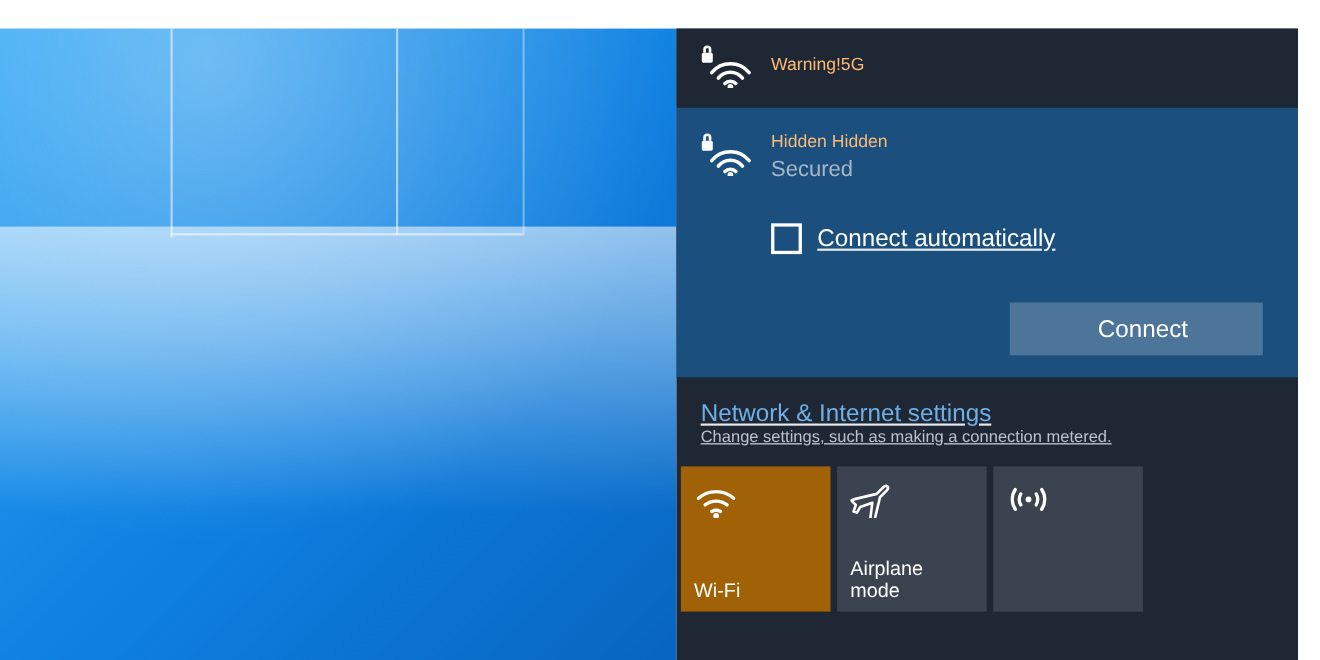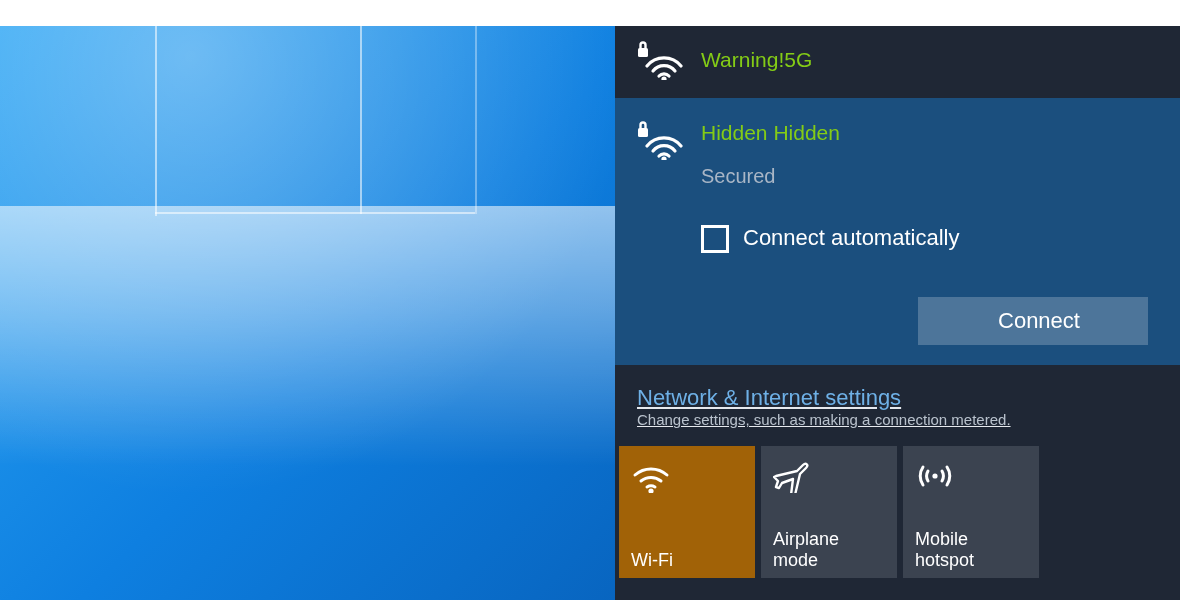--- a/index.html
+++ b/index.html
@@ -56,28 +56,30 @@
     align-items: center;
     padding: 14px 22px 18px 22px;
     gap: 18px;
   }
   .wifi-row.dark { background: #1f2735; }
   .wifi-row.sel  { background: #1b4f7e; align-items: flex-start; padding-top: 22px; padding-bottom: 0; flex-wrap: wrap; }
 
   .wifi-icon { width: 46px; height: 40px; flex: 0 0 46px; position: relative; }
 
   .wifi-text { display: flex; flex-direction: column; line-height: 1.25; }
-  .ssid    { font-size: 21px; font-weight: 400; color: #84cc16; text-align: right; }
-  .status  { font-size: 20px; color: #a9b6c6; margin-top: 18px; }
+  .ssid    { font-size: 16px; font-weight: 400; color: #fdba74; text-align: right; }
+  .status  { font-size: 20px; color: #a9b6c6; margin-top: 2px; }
 
   .auto-row {
     width: 100%;
     padding: 18px 0 8px 64px;
     display: flex;
+    align-items: center;
     gap: 14px;
+    text-decoration: underline;
   }
   .checkbox {
     width: 28px; height: 28px;
     border: 3px solid #fff;
     background: transparent;
   }
   .auto-label { font-size: 22px; color: #fff; }
 
   .connect-row {
     width: 100%;
@@ -224,18 +226,17 @@
           <svg viewBox="0 0 40 34" width="40" height="34">
             <g stroke="#fff" stroke-width="3" fill="none" stroke-linecap="round">
               <path d="M8 8  A16 16 0 0 0 8 26"></path>
               <path d="M13 12 A10 10 0 0 0 13 22"></path>
               <path d="M32 8  A16 16 0 0 1 32 26"></path>
               <path d="M27 12 A10 10 0 0 1 27 22"></path>
             </g>
             <circle cx="20" cy="17" r="2.6" fill="#fff"></circle>
           </svg>
         </div>
-        <div class="tile-label">Mobile hotspot</div>
       </div>
 
     </div>
   </div>
 </div>
 
 </body></html>

